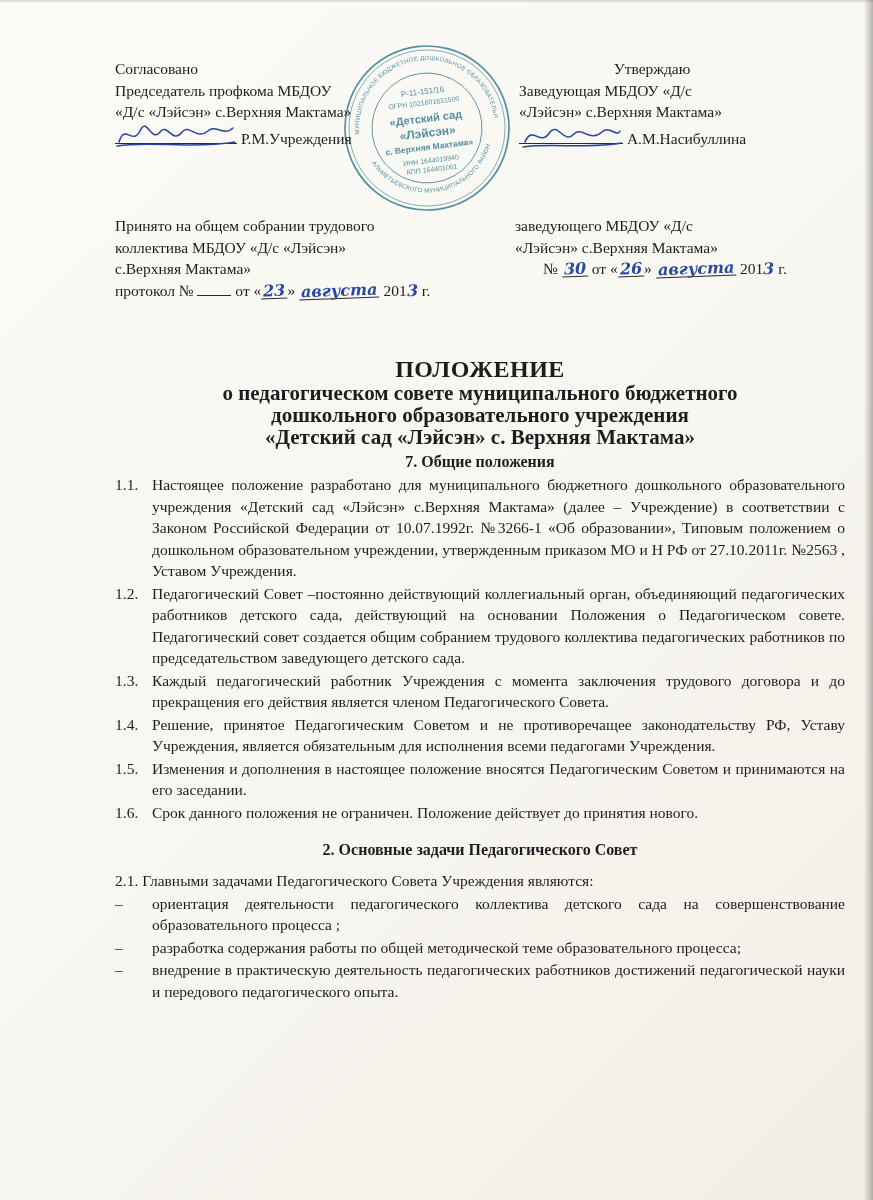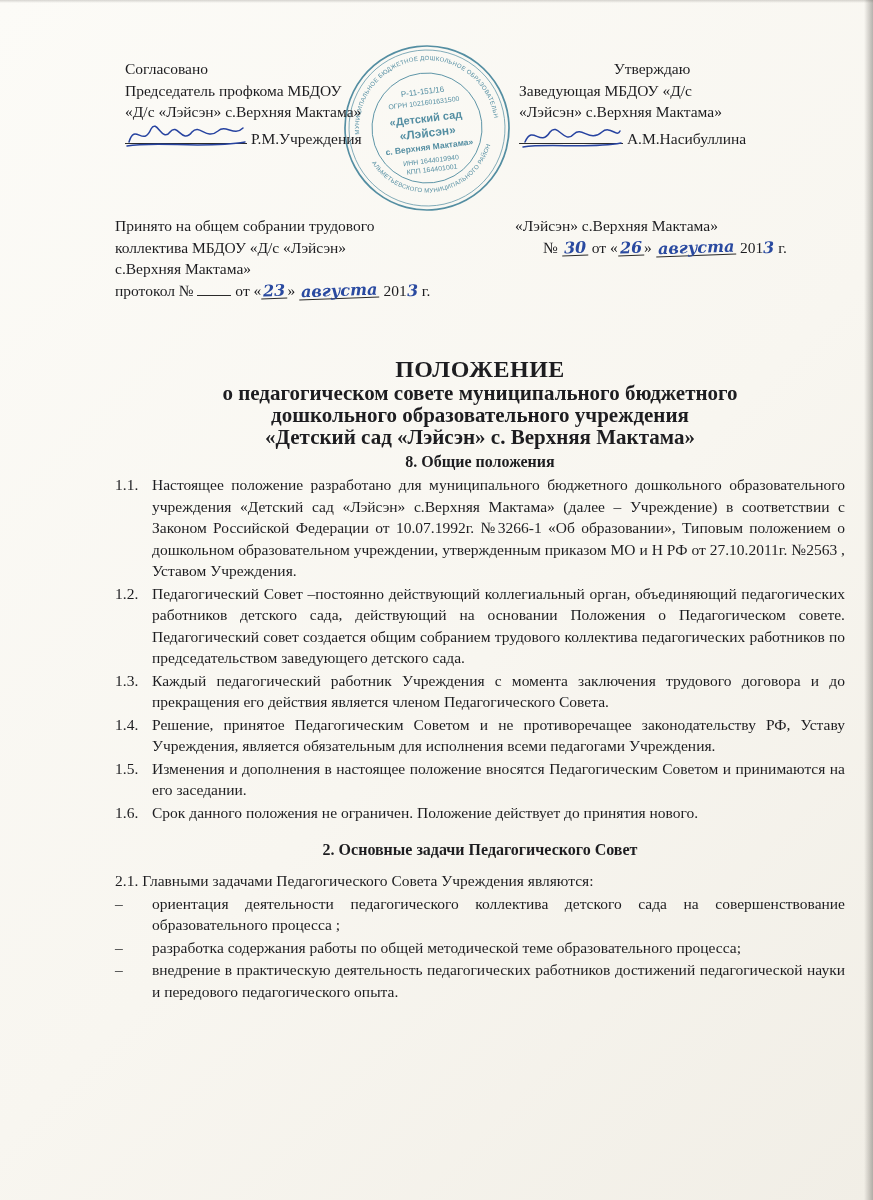--- a/index.html
+++ b/index.html
@@ -11,21 +11,21 @@
   }
   .scan-edge-right { position:absolute; top:0; right:0; width:9px; height:100%;
     background:linear-gradient(to right, rgba(0,0,0,0), rgba(70,65,60,0.38)); }
   .scan-edge-top { position:absolute; top:0; left:0; width:100%; height:3px;
     background:linear-gradient(to bottom, rgba(80,75,70,0.22), transparent); }
   .content { position:absolute; left:115px; width:730px; top:58px; font-size:15.5px; line-height:21.5px; }
   .line { min-height:21px; }
 
   
   .approval-row { display:flex; justify-content:space-between; }
-  .approval-left { width:340px;margin-left:10px; }
+  .approval-left { width:340px; }
   .approval-right { width:326px;font-family:Liberation Serif, serif; }
   .approve-title { text-align:center; padding-right:60px; }
   .sig-row { margin-top:4px; white-space:nowrap; }
   .sigline { display:inline-block; position:relative; border-bottom:1px solid #2c2c2c; height:17px; vertical-align:baseline; }
   .sigline.wl { width:122px; } .sigline.wr { width:104px; }
   .sig-svg { position:absolute; left:0; bottom:-9px; overflow:visible; }
 
   
   .stamp { position:absolute; left:341px; top:42px; width:172px; height:172px; opacity:.92; transform:rotate(-7deg); }
 
@@ -139,41 +139,42 @@
           <span>протокол №</span>
           <span class="blank w34"></span>
           <span>от</span>
           <span>«</span><span class="hw u">23</span><span>»</span>
           <span class="hw u">августа</span>
           <span>201</span><span class="hw">3</span>
           <span>г.</span>
         </div>
       </div>
       <div class="adoption-right">
+        <div class="line">заведующего МБДОУ «Д/с</div>
         <div class="line">«Лэйсэн» с.Верхняя Мактама»</div>
         <div class="line order-line">
           <span>№</span>
           <span class="hw u">30</span>
           <span>от</span>
           <span>«</span><span class="hw u">26</span><span>»</span>
           <span class="hw u">августа</span>
           <span>201</span><span class="hw">3</span>
           <span>г.</span>
         </div>
       </div>
     </div>
 
     <div class="title-block">
       <div class="title-main">ПОЛОЖЕНИЕ</div>
       <div class="title-sub">о педагогическом совете муниципального бюджетного</div>
       <div class="title-sub">дошкольного образовательного учреждения</div>
       <div class="title-sub">«Детский сад «Лэйсэн» с. Верхняя Мактама»</div>
     </div>
 
-    <div class="sec-heading">8. Общие положения</div>
+    <div class="sec-heading">7. Общие положения</div>
 
     <div class="item">
       <span class="num">1.1.</span>
       <div class="txt">Настоящее положение разработано для  муниципального бюджетного дошкольного образовательного учреждения «Детский сад «Лэйсэн» с.Верхняя Мактама»  (далее – Учреждение) в соответствии с Законом Российской Федерации от 10.07.1992г. №3266-1 «Об образовании», Типовым положением о дошкольном образовательном учреждении, утвержденным приказом МО и Н РФ от 27.10.2011г. №2563 , Уставом Учреждения.</div>
     </div>
     <div class="item">
       <span class="num">1.2.</span>
       <div class="txt">Педагогический Совет –постоянно действующий коллегиальный орган, объединяющий педагогических работников детского сада, действующий на основании Положения о Педагогическом совете. Педагогический совет создается общим собранием трудового коллектива педагогических работников по председательством заведующего детского сада.</div>
     </div>
     <div class="item">

